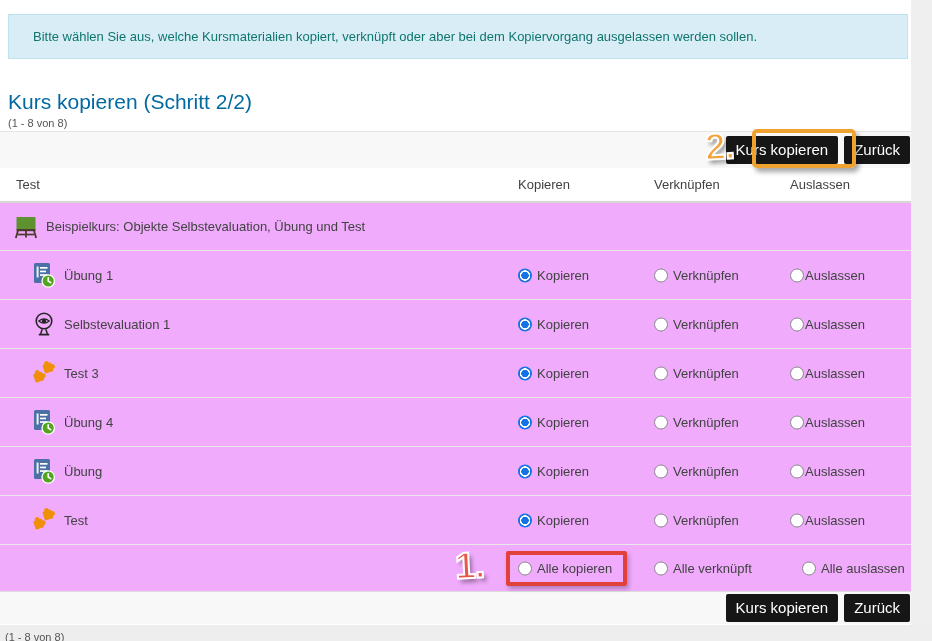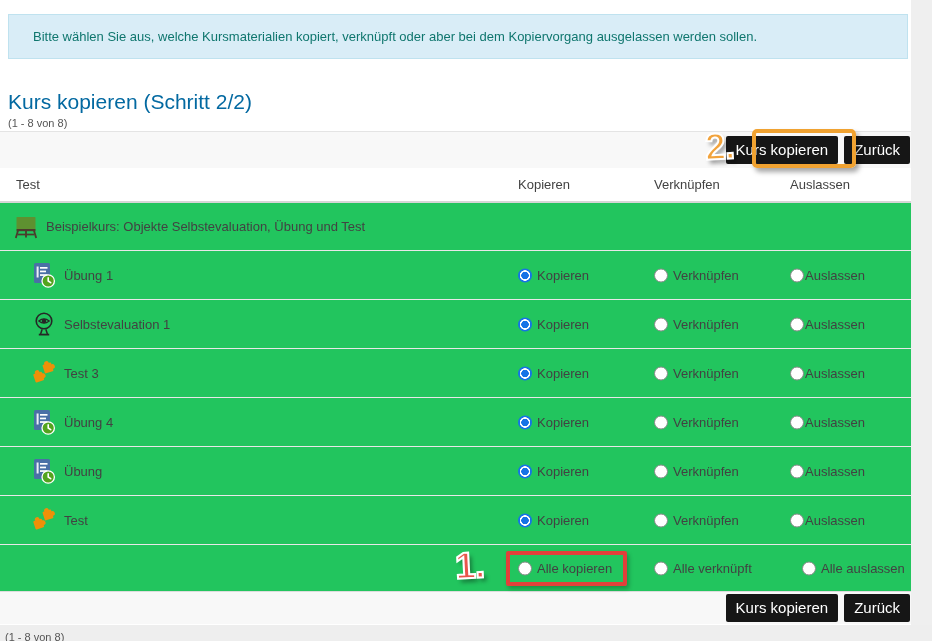--- a/index.html
+++ b/index.html
@@ -38,21 +38,21 @@
     font-family: inherit; font-size: 15px; padding: 5px 10px; cursor: pointer; line-height: 1.2;
   }
 
   .header-row { position: relative; height: 35px; border-bottom: 2px solid #d6d6d6; background: #fff; }
   .header-row .h-title { position: absolute; left: 16px; top: 9px; color: #424242; }
   .col-pos-copy { position: absolute; left: 518px; }
   .col-pos-link { position: absolute; left: 654px; }
   .col-pos-omit { position: absolute; left: 790px; }
   .header-row span { top: 9px; }
 
-  .row { position: relative; display: flex; align-items: center; border-bottom: 1px solid #e8e8e8; background: #22c55e; }
+  .row { position: relative; display: flex; align-items: center; border-bottom: 1px solid #e8e8e8; background: #f0abfc; }
   .course-row { height: 48px; }
   .data-row { height: 49px; }
   .all-row { height: 46px; border-bottom: none; }
   .course-row .icon { margin-left: 14px; }
   .data-row .icon { margin-left: 32px; }
   .icon { width: 24px; height: 26px; display: inline-flex; align-items: center; justify-content: center; flex: 0 0 auto; }
   .item-title { margin-left: 8px; color: #424242; white-space: nowrap; }
 
   .opt { display: inline-flex; align-items: center; gap: 5px; cursor: pointer; top: 50%; transform: translateY(-50%); }
   .opt.nogap { gap: 1px; }

